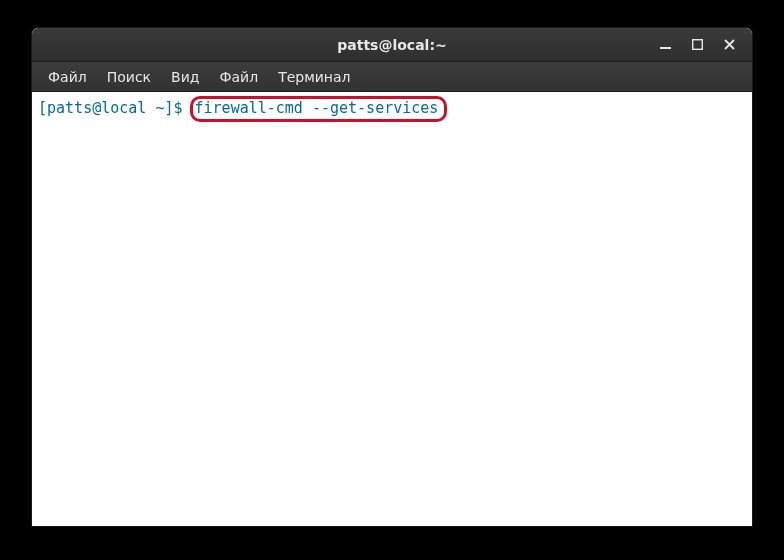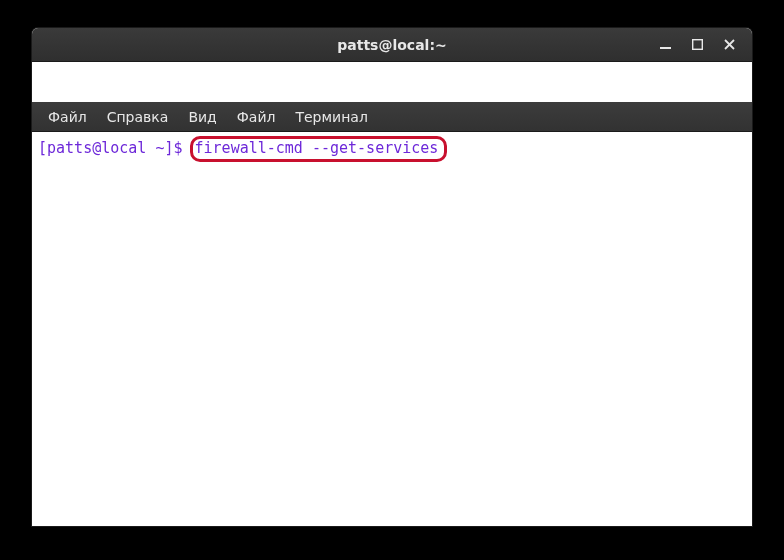--- a/index.html
+++ b/index.html
@@ -67,36 +67,35 @@
       width: 11px;
       height: 11px;
     }
     .menubar {
       background: linear-gradient(to bottom, #3c3c3c, #323232);
       height: 30px;
       display: flex;
       align-items: center;
       padding: 0 6px;
       border-bottom: 1px solid #1a1a1a;
-      margin-top: 40px;
     }
     .menu-item {
       color: #e8e8e8;
       font-size: 14px;
       padding: 4px 10px;
       cursor: pointer;
     }
     .terminal-body {
       flex: 1;
       background: #ffffff;
       padding: 4px 6px;
       font-family: "DejaVu Sans Mono", "Liberation Mono", "Courier New", monospace;
       font-size: 15px;
       line-height: 1.3;
-      color: #6d28d9;
+      color: #0369a1;
       position: relative;
     }
     .prompt-line {
       white-space: pre;
     }
     .highlight-box {
       border: 3px solid #c8102e;
       border-radius: 10px;
       padding: 0 6px 0 2px;
       display: inline-block;
@@ -126,21 +125,21 @@
           <svg viewBox="0 0 11 11">
               <line x1="1" y1="1" x2="10" y2="10" stroke="currentColor" stroke-width="1.8"></line>
               <line x1="10" y1="1" x2="1" y2="10" stroke="currentColor" stroke-width="1.8"></line>
             </svg>
         </div>
       </div>
     </div>
 
     <div class="menubar">
       <div class="menu-item">Файл</div>
-      <div class="menu-item">Справка</div>
+      <div class="menu-item">Поиск</div>
       <div class="menu-item">Вид</div>
       <div class="menu-item">Файл</div>
       <div class="menu-item">Терминал</div>
     </div>
 
     <div class="terminal-body">
       <span class="prompt-line"><span>[patts@local ~]$ </span><span class="highlight-box"><span>firewall-cmd --get-services</span></span></span>
     </div>
 
   </div>

